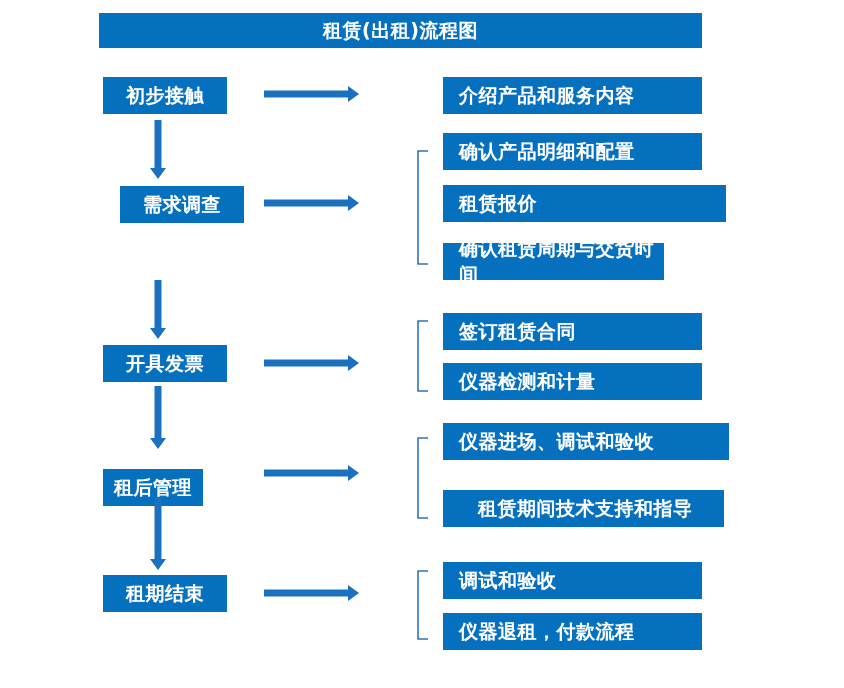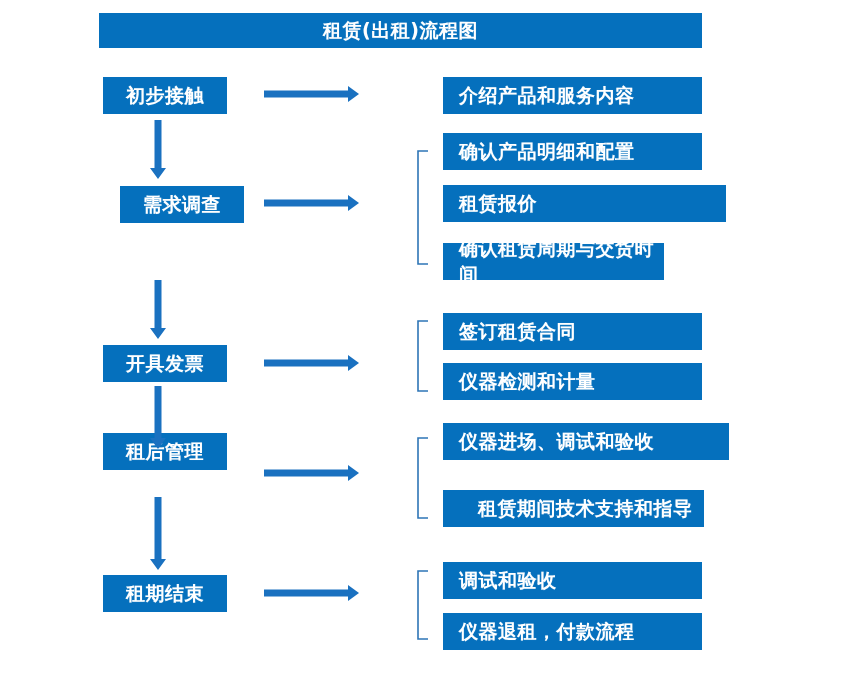--- a/index.html
+++ b/index.html
@@ -67,21 +67,21 @@
 <div id="canvas">
 
   <div class="box title-box" style="left:99px; top:13px; width:603px; height:35px;">租赁(出租)流程图</div>
 
   <div class="box stage-box" style="left:103px; top:77px; width:124px; height:37px;">初步接触</div>
 
   <div class="box stage-box" style="left:120px; top:186px; width:124px; height:37px;">需求调查</div>
 
   <div class="box stage-box" style="left:103px; top:345px; width:124px; height:37px;">开具发票</div>
 
-  <div class="box stage-box" style="left:103px; top:433px; width:124px; height:37px;">租后管理</div>
+  <div class="box stage-box" style="left:103px; top:469px; width:100px; height:37px;">租后管理</div>
 
   <div class="box stage-box" style="left:103px; top:575px; width:124px; height:37px;">租期结束</div>
 
   <div class="v-arrow" style="left:149px; top:120px; width:18px; height:60px;">
     <svg width="18" height="60" viewBox="0 0 18 60">
       <polygon points="5.5,0 12.5,0 12.5,48 17,48 9,59 1,48 5.5,48" fill="#1A71C0"></polygon>
     </svg>
   </div>
 
   <div class="v-arrow" style="left:149px; top:280px; width:18px; height:60px;">
@@ -163,19 +163,19 @@
   <div class="box detail-box" style="left:443px; top:185px; width:283px; height:37px;">租赁报价</div>
 
   <div class="box detail-box" style="left:443px; top:243px; width:221px; height:37px;">确认租赁周期与交货时间</div>
 
   <div class="box detail-box" style="left:443px; top:313px; width:259px; height:37px;">签订租赁合同</div>
 
   <div class="box detail-box" style="left:443px; top:363px; width:259px; height:37px;">仪器检测和计量</div>
 
   <div class="box detail-box" style="left:443px; top:423px; width:286px; height:37px;">仪器进场、调试和验收</div>
 
-  <div class="box detail-box" style="left:443px; top:490px; width:261px; height:37px;padding-left:35px;">租赁期间技术支持和指导</div>
+  <div class="box detail-box" style="left:443px; top:490px; width:281px; height:37px;padding-left:35px;">租赁期间技术支持和指导</div>
 
   <div class="box detail-box" style="left:443px; top:562px; width:259px; height:37px;">调试和验收</div>
 
   <div class="box detail-box" style="left:443px; top:613px; width:259px; height:37px;">仪器退租，付款流程</div>
 
 </div>
 
 </body></html>

